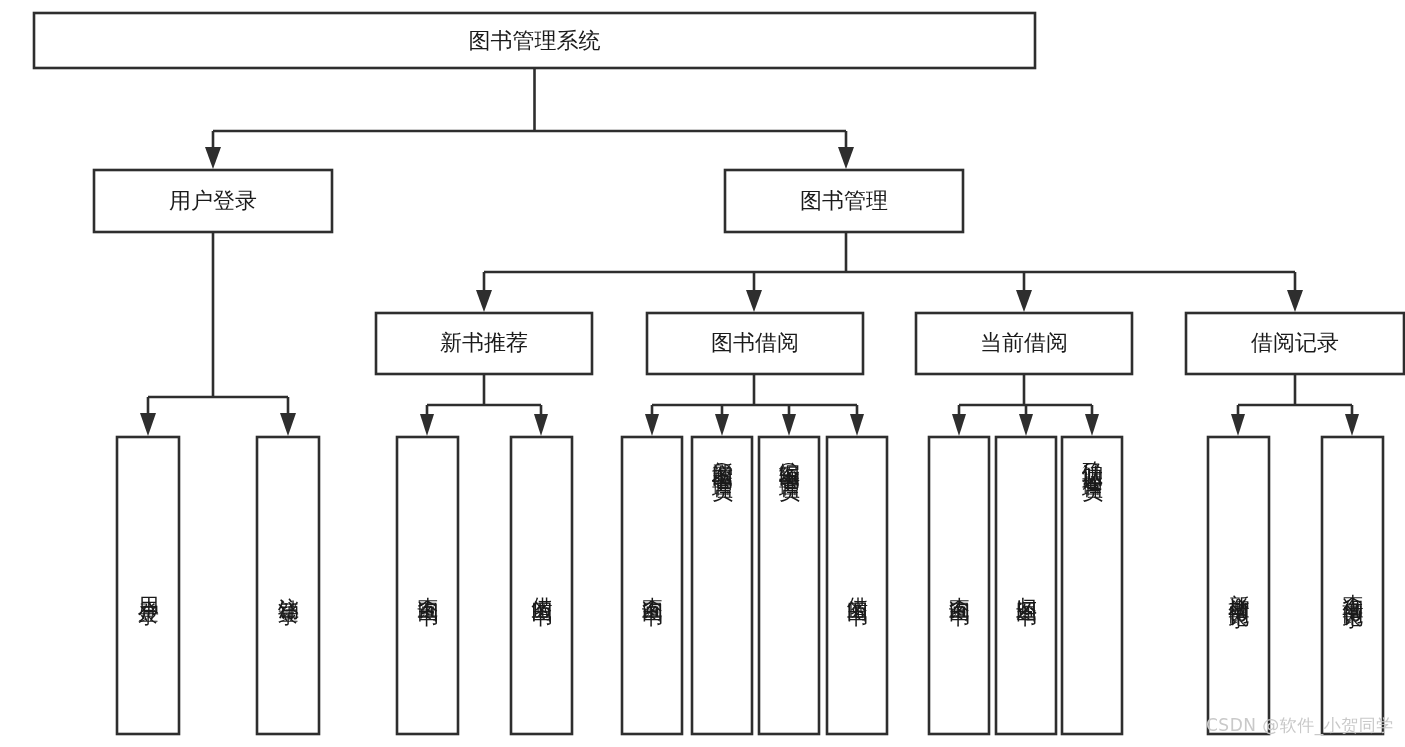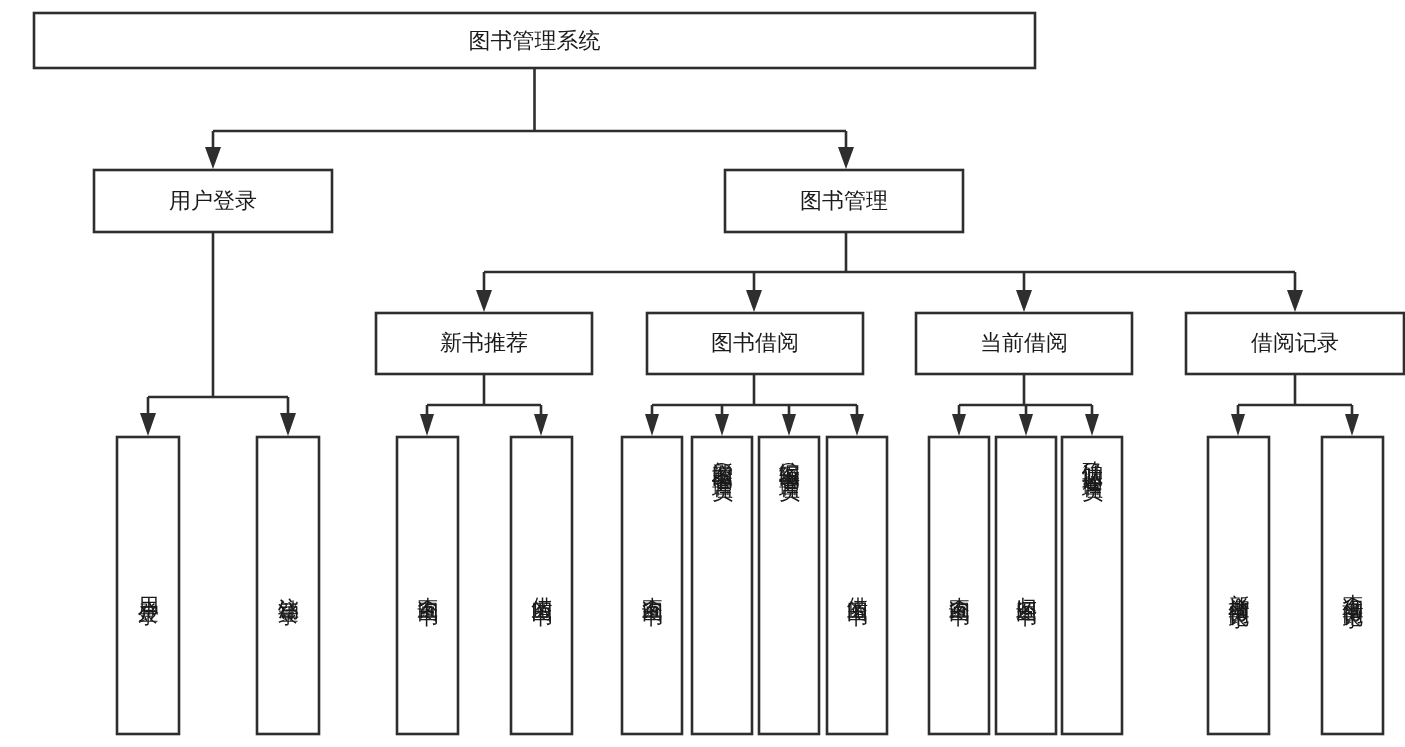--- a/index.html
+++ b/index.html
@@ -229,14 +229,15 @@
   <div class="vlabel top-aligned" style="left:745px; top:444px; width:60px; height:290px;">编辑图书（管理员）</div>
   <div class="vlabel" style="left:813px; top:437px; width:60px; height:297px;">借阅图书</div>
 
   <div class="vlabel" style="left:915px; top:437px; width:60px; height:297px;">查询图书</div>
   <div class="vlabel" style="left:982px; top:437px; width:60px; height:297px;">归还图书</div>
   <div class="vlabel top-aligned" style="left:1048px; top:444px; width:60px; height:290px;">确认归还（管理员）</div>
 
   <div class="vlabel" style="left:1194px; top:437px; width:61px; height:297px;">新增借阅记录</div>
   <div class="vlabel" style="left:1308px; top:437px; width:61px; height:297px;">查询借阅记录</div>
 
+  <div class="watermark" style="left:1192px; top:714px;">CSDN @软件_小贺同学</div>
 
 </div>
 
 </body></html>

